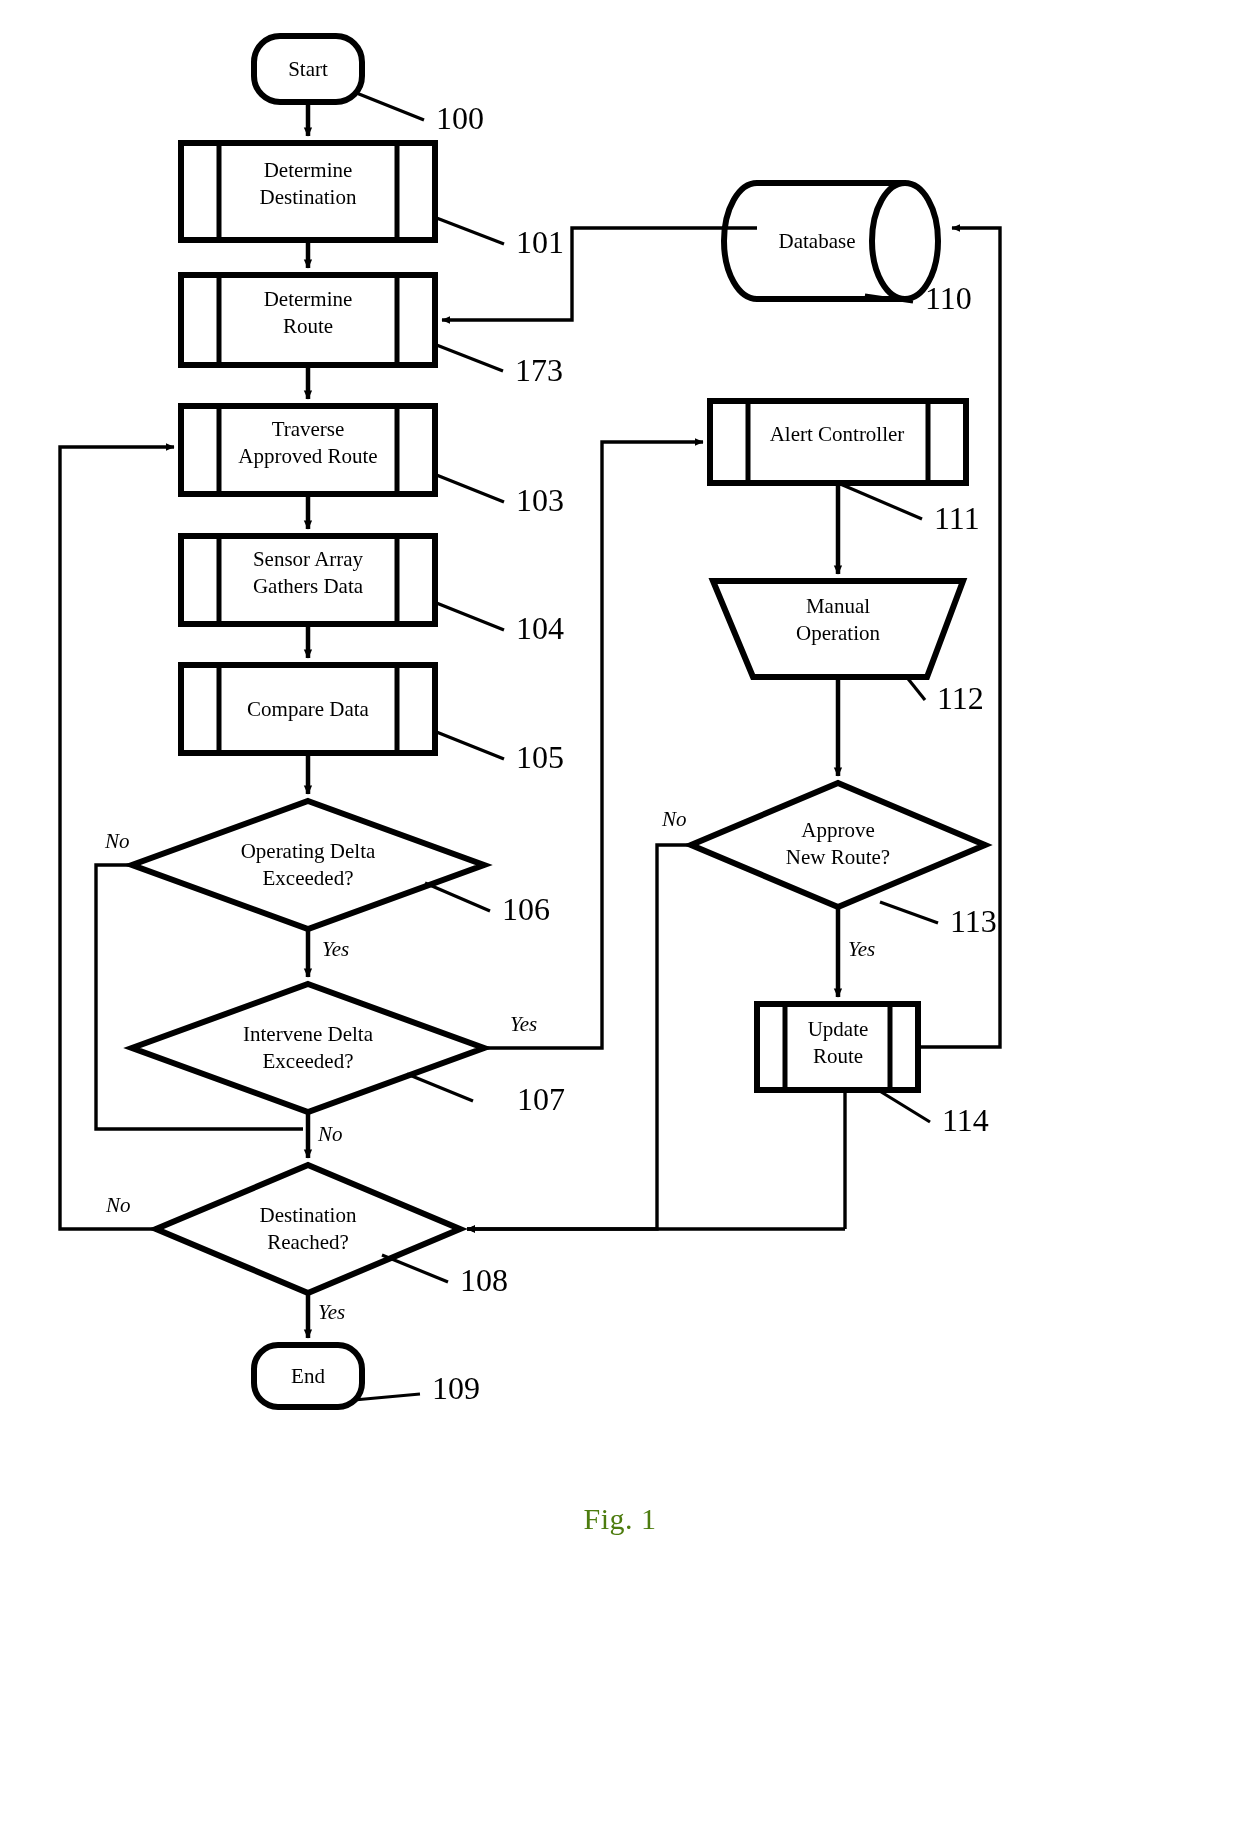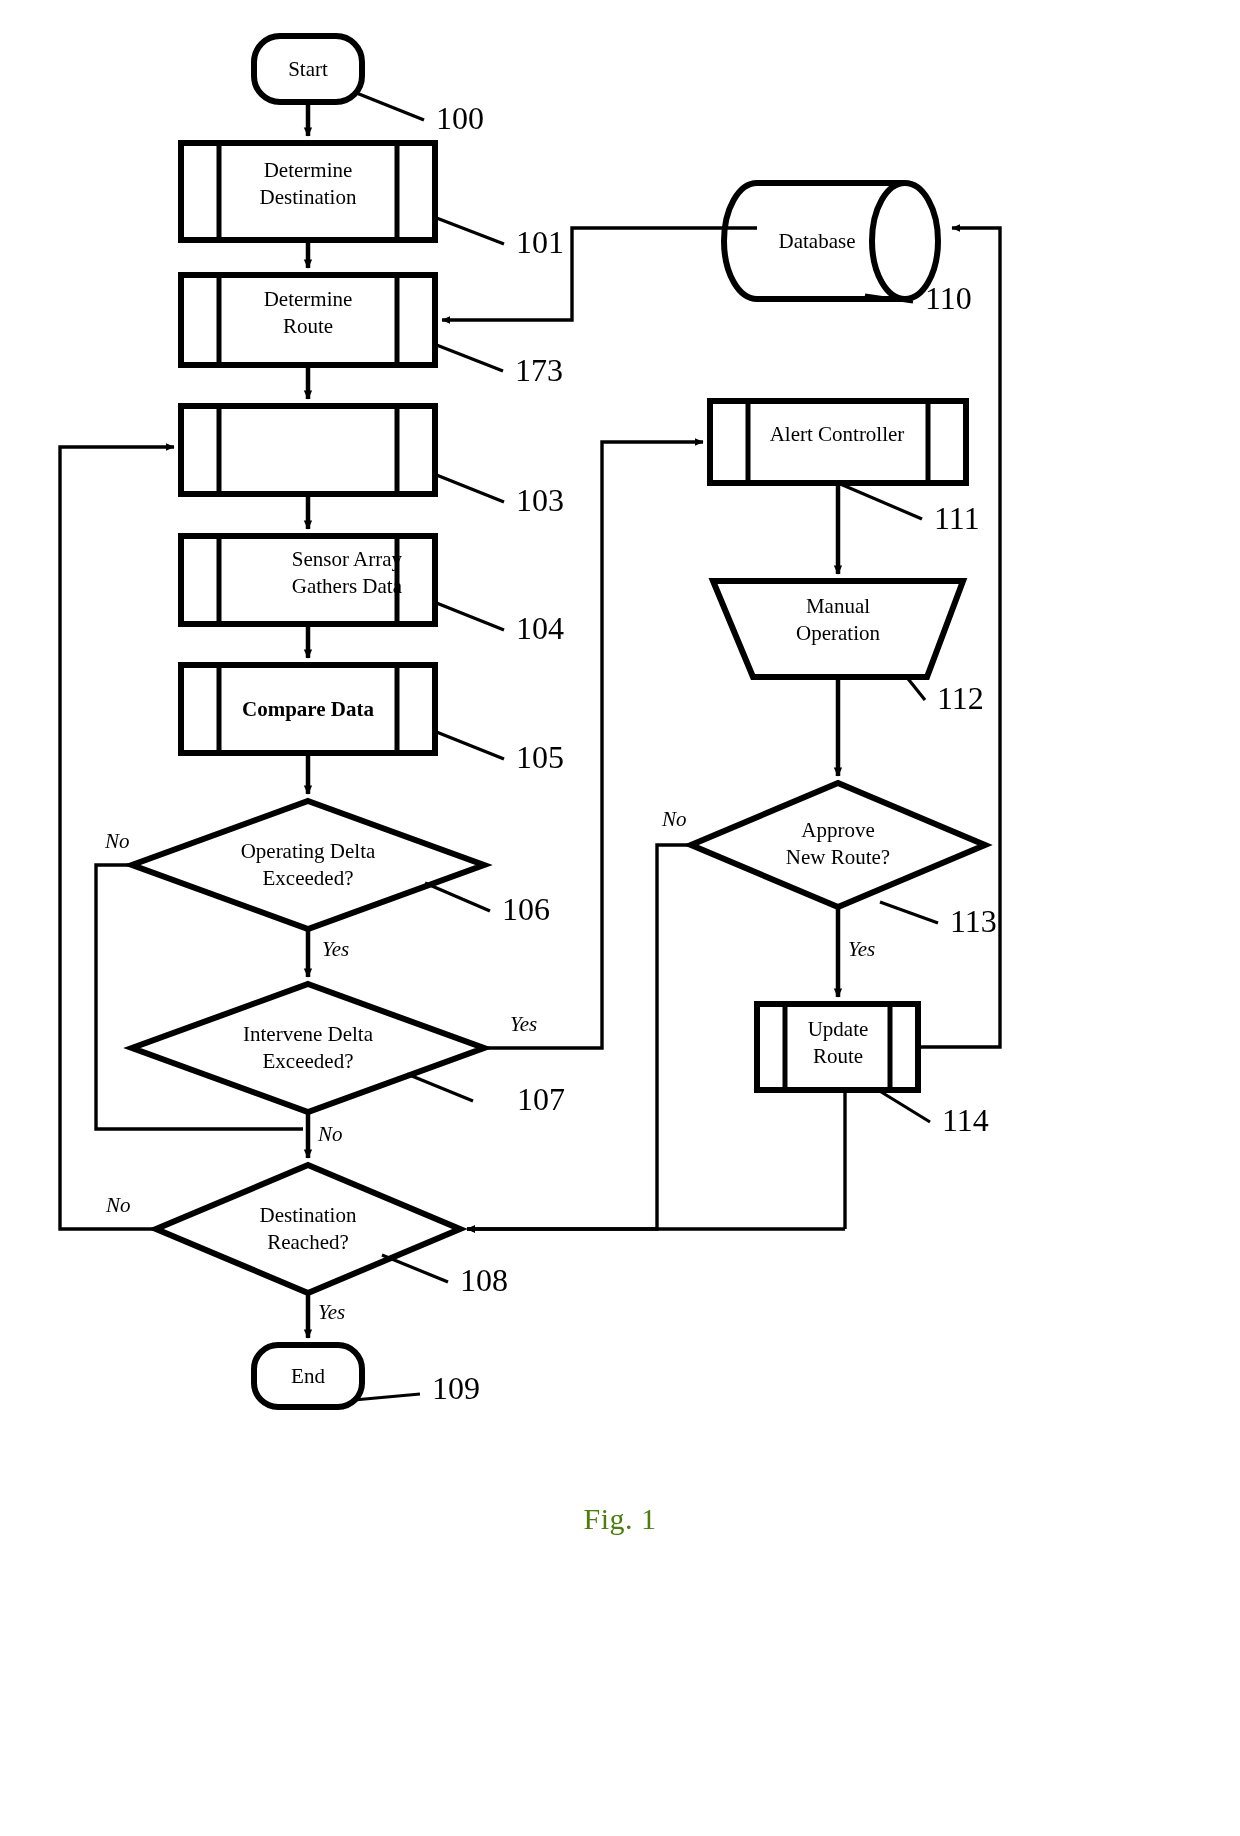--- a/index.html
+++ b/index.html
@@ -210,25 +210,27 @@
   </svg>
 
   <div class="node-label" style="left:254px; top:44px; width:108px;">Start</div>
 
   <div class="node-label" style="left:222px; top:145px; width:172px;">Determine
 Destination</div>
 
   <div class="node-label" style="left:222px; top:274px; width:172px;">Determine
 Route</div>
 
-
-  <div class="node-label" style="left:214px; top:534px; width:188px;text-align:right;">Sensor Array
+  <div class="node-label" style="left:214px; top:404px; width:188px;">Traverse
+Approved Route</div>
+
+  <div class="node-label" style="left:214px; top:534px; width:188px;">Sensor Array
 Gathers Data</div>
 
-  <div class="node-label" style="left:214px; top:684px; width:188px;font-weight:bold;">Compare Data</div>
+  <div class="node-label" style="left:214px; top:684px; width:188px;">Compare Data</div>
 
   <div class="node-label" style="left:204px; top:826px; width:208px;">Operating Delta
 Exceeded?</div>
 
   <div class="node-label" style="left:204px; top:1009px; width:208px;">Intervene Delta
 Exceeded?</div>
 
   <div class="node-label" style="left:210px; top:1190px; width:196px;">Destination
 Reached?</div>
 

